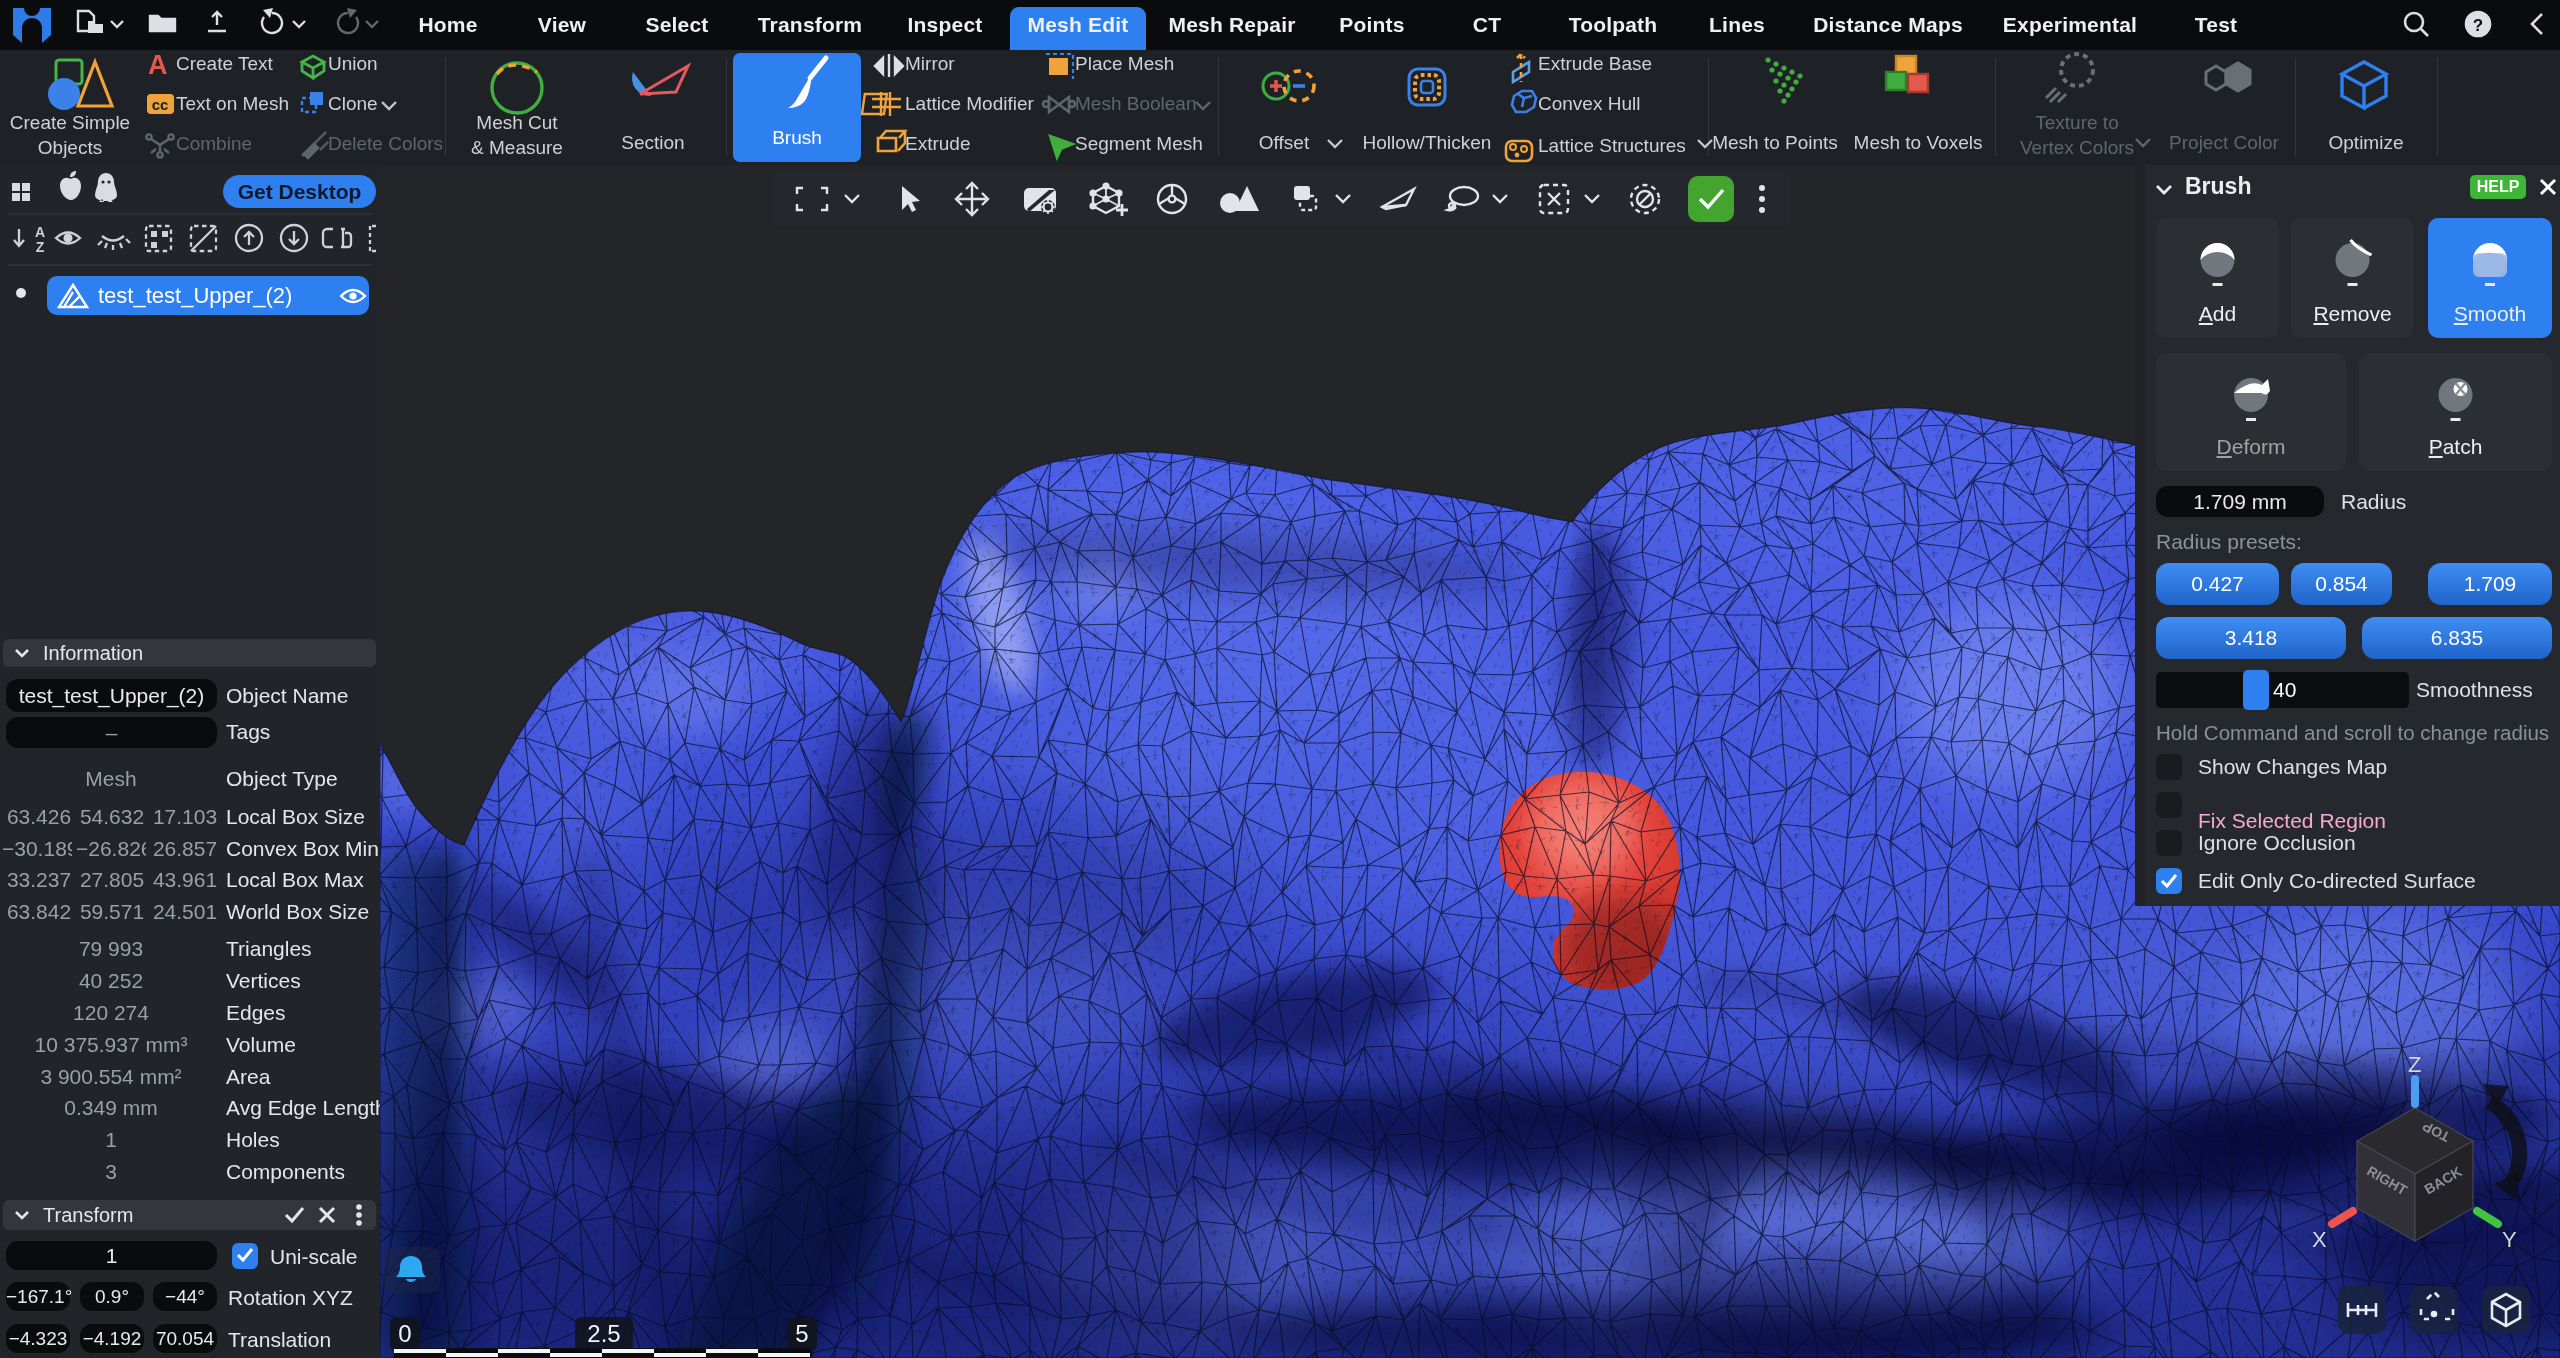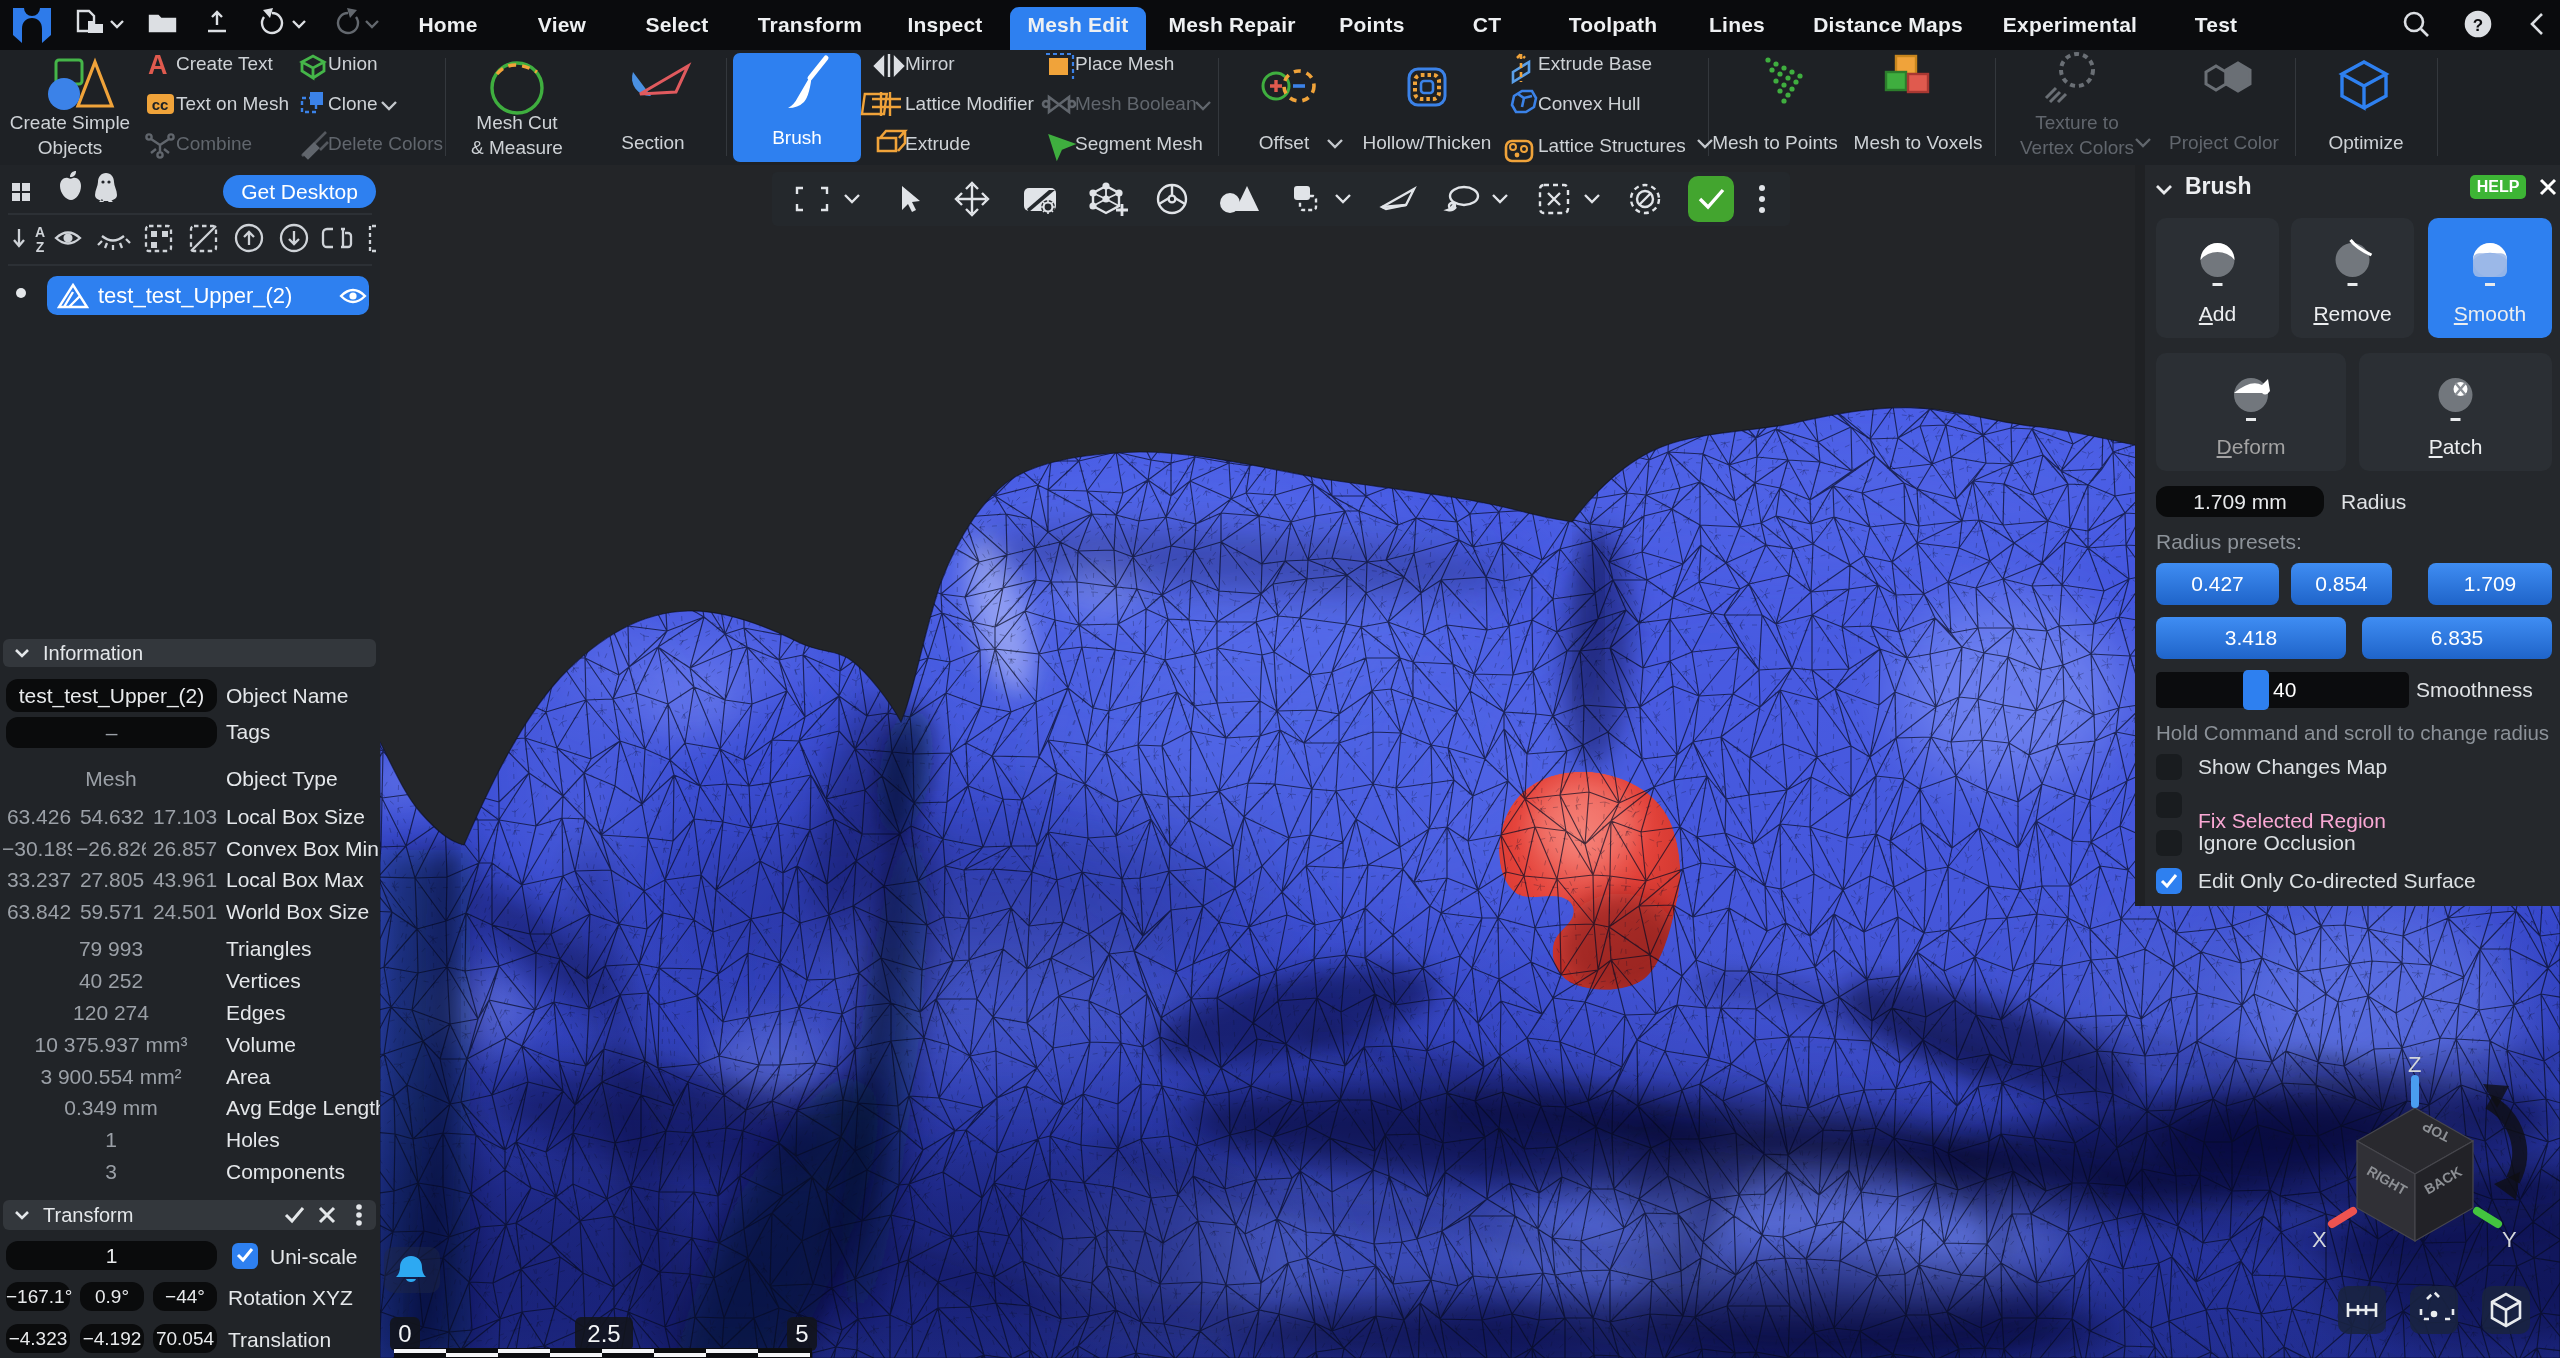--- a/index.html
+++ b/index.html
@@ -11,21 +11,21 @@
 .rlbl{position:absolute;color:#ced2d6;font-size:19px;white-space:nowrap}
 .rlblc{position:absolute;color:#ced2d6;font-size:19px;white-space:nowrap;transform:translateX(-50%);text-align:center;line-height:25px}
 .dim{color:#61666d!important}
 .sep{position:absolute;top:8px;height:98px;width:1px;background:#34383d}
 .inp{position:absolute;background:#0a0b0c;border-radius:12px;color:#e8eaec;font-size:21px;text-align:center}
 .ilbl{position:absolute;color:#e4e7ea;font-size:21px;white-space:nowrap}
 .ival{position:absolute;color:#9ba0a7;font-size:21px;white-space:nowrap;transform:translateX(-50%)}
 .hdr{position:absolute;left:3px;width:373px;height:28px;background:#33373c;border-radius:6px;color:#e4e7ea;font-size:20px;line-height:28px}
 .cb{position:absolute;width:26px;height:26px;border-radius:6px;background:#191c1f}
 .cbb{background:#2e80f0}
-.preset{position:absolute;background:linear-gradient(#3f8df3,#1f64c9);border-radius:8px;text-align:center;color:#fff;font-size:21px;line-height:42px}
+.preset{position:absolute;background:linear-gradient(#3f8df3,#1f64c9);border-radius:13px;text-align:center;color:#fff;font-size:21px;line-height:42px}
 svg{display:block}
 </style></head><body>
 <div class="abs" id="topbar">
     <div class="abs" style="left:1010px;top:7px;width:136px;height:43px;background:#2e80f0;border-radius:9px 9px 0 0"></div>
     <div class="menu" style="left:448px">Home</div>
     <div class="menu" style="left:562px">View</div>
     <div class="menu" style="left:677px">Select</div>
     <div class="menu" style="left:810px">Transform</div>
     <div class="menu" style="left:945px">Inspect</div>
     <div class="menu" style="left:1232px">Mesh Repair</div>
@@ -252,21 +252,21 @@
 <circle cx="294" cy="73" r="13"></circle>
         <path d="M294,66 v13 m-5,-5 l5,5 l5,-5"></path>
 <path d="M333,64 h-6 a4,4 0 0 0 -4,4 v10 a4,4 0 0 0 4,4 h6 M341,64 h4 m-2,0 v18 m-2,0 h4 M345,68 h3 a3,3 0 0 1 3,3 v8 a3,3 0 0 1 -3,3 h-3"></path>
 <path d="M372,61 h6 m-6,25 h6 m-8,-25 v25" stroke-dasharray="4 3"></path>
 </g>
 <text x="40" y="72" font-size="14" font-weight="bold" fill="#cfd3d8" text-anchor="middle" font-family="Liberation Sans,sans-serif">A</text>
 <text x="40" y="87" font-size="14" font-weight="bold" fill="#cfd3d8" text-anchor="middle" font-family="Liberation Sans,sans-serif">Z</text>
 <line x1="8" y1="100" x2="372" y2="100" stroke="#393d42" stroke-width="1"></line>
 <circle cx="21" cy="128" r="5" fill="#e4e7ea"></circle>
 </svg>
-    <div class="abs" style="left:223px;top:10px;width:153px;height:33px;background:#2e80f0;border-radius:17px;color:#ffffff;font-size:21px;font-weight:400;text-align:center;line-height:33px">Get Desktop</div>
+    <div class="abs" style="left:223px;top:10px;width:153px;height:33px;background:#2e80f0;border-radius:17px;color:#0f172a;font-size:21px;font-weight:700;text-align:center;line-height:33px">Get Desktop</div>
     <div class="abs" style="left:47px;top:111px;width:322px;height:39px;background:#2e80f0;border-radius:10px"></div>
     <svg class="abs" style="left:56px;top:117px" width="34" height="28" viewBox="0 0 34 28">
       <path d="M17,3 L31,25 L3,25 Z M8,25 L17,10 M13,25 L24,14" fill="none" stroke="#fff" stroke-width="2.4"></path>
     </svg>
     <div class="abs" style="left:98px;top:118px;color:#fff;font-size:22px">test_test_Upper_(2)</div>
     <svg class="abs" style="left:338px;top:120px" width="30" height="22" viewBox="0 0 30 22">
       <path d="M3,11 q12,-12 24,0 q-12,12 -24,0 z" fill="none" stroke="#fff" stroke-width="2.3"></path>
       <circle cx="15" cy="11" r="3.6" fill="#fff"></circle>
     </svg>
     <div class="hdr" style="top:474px"><span style="margin-left:40px">Information</span></div>

